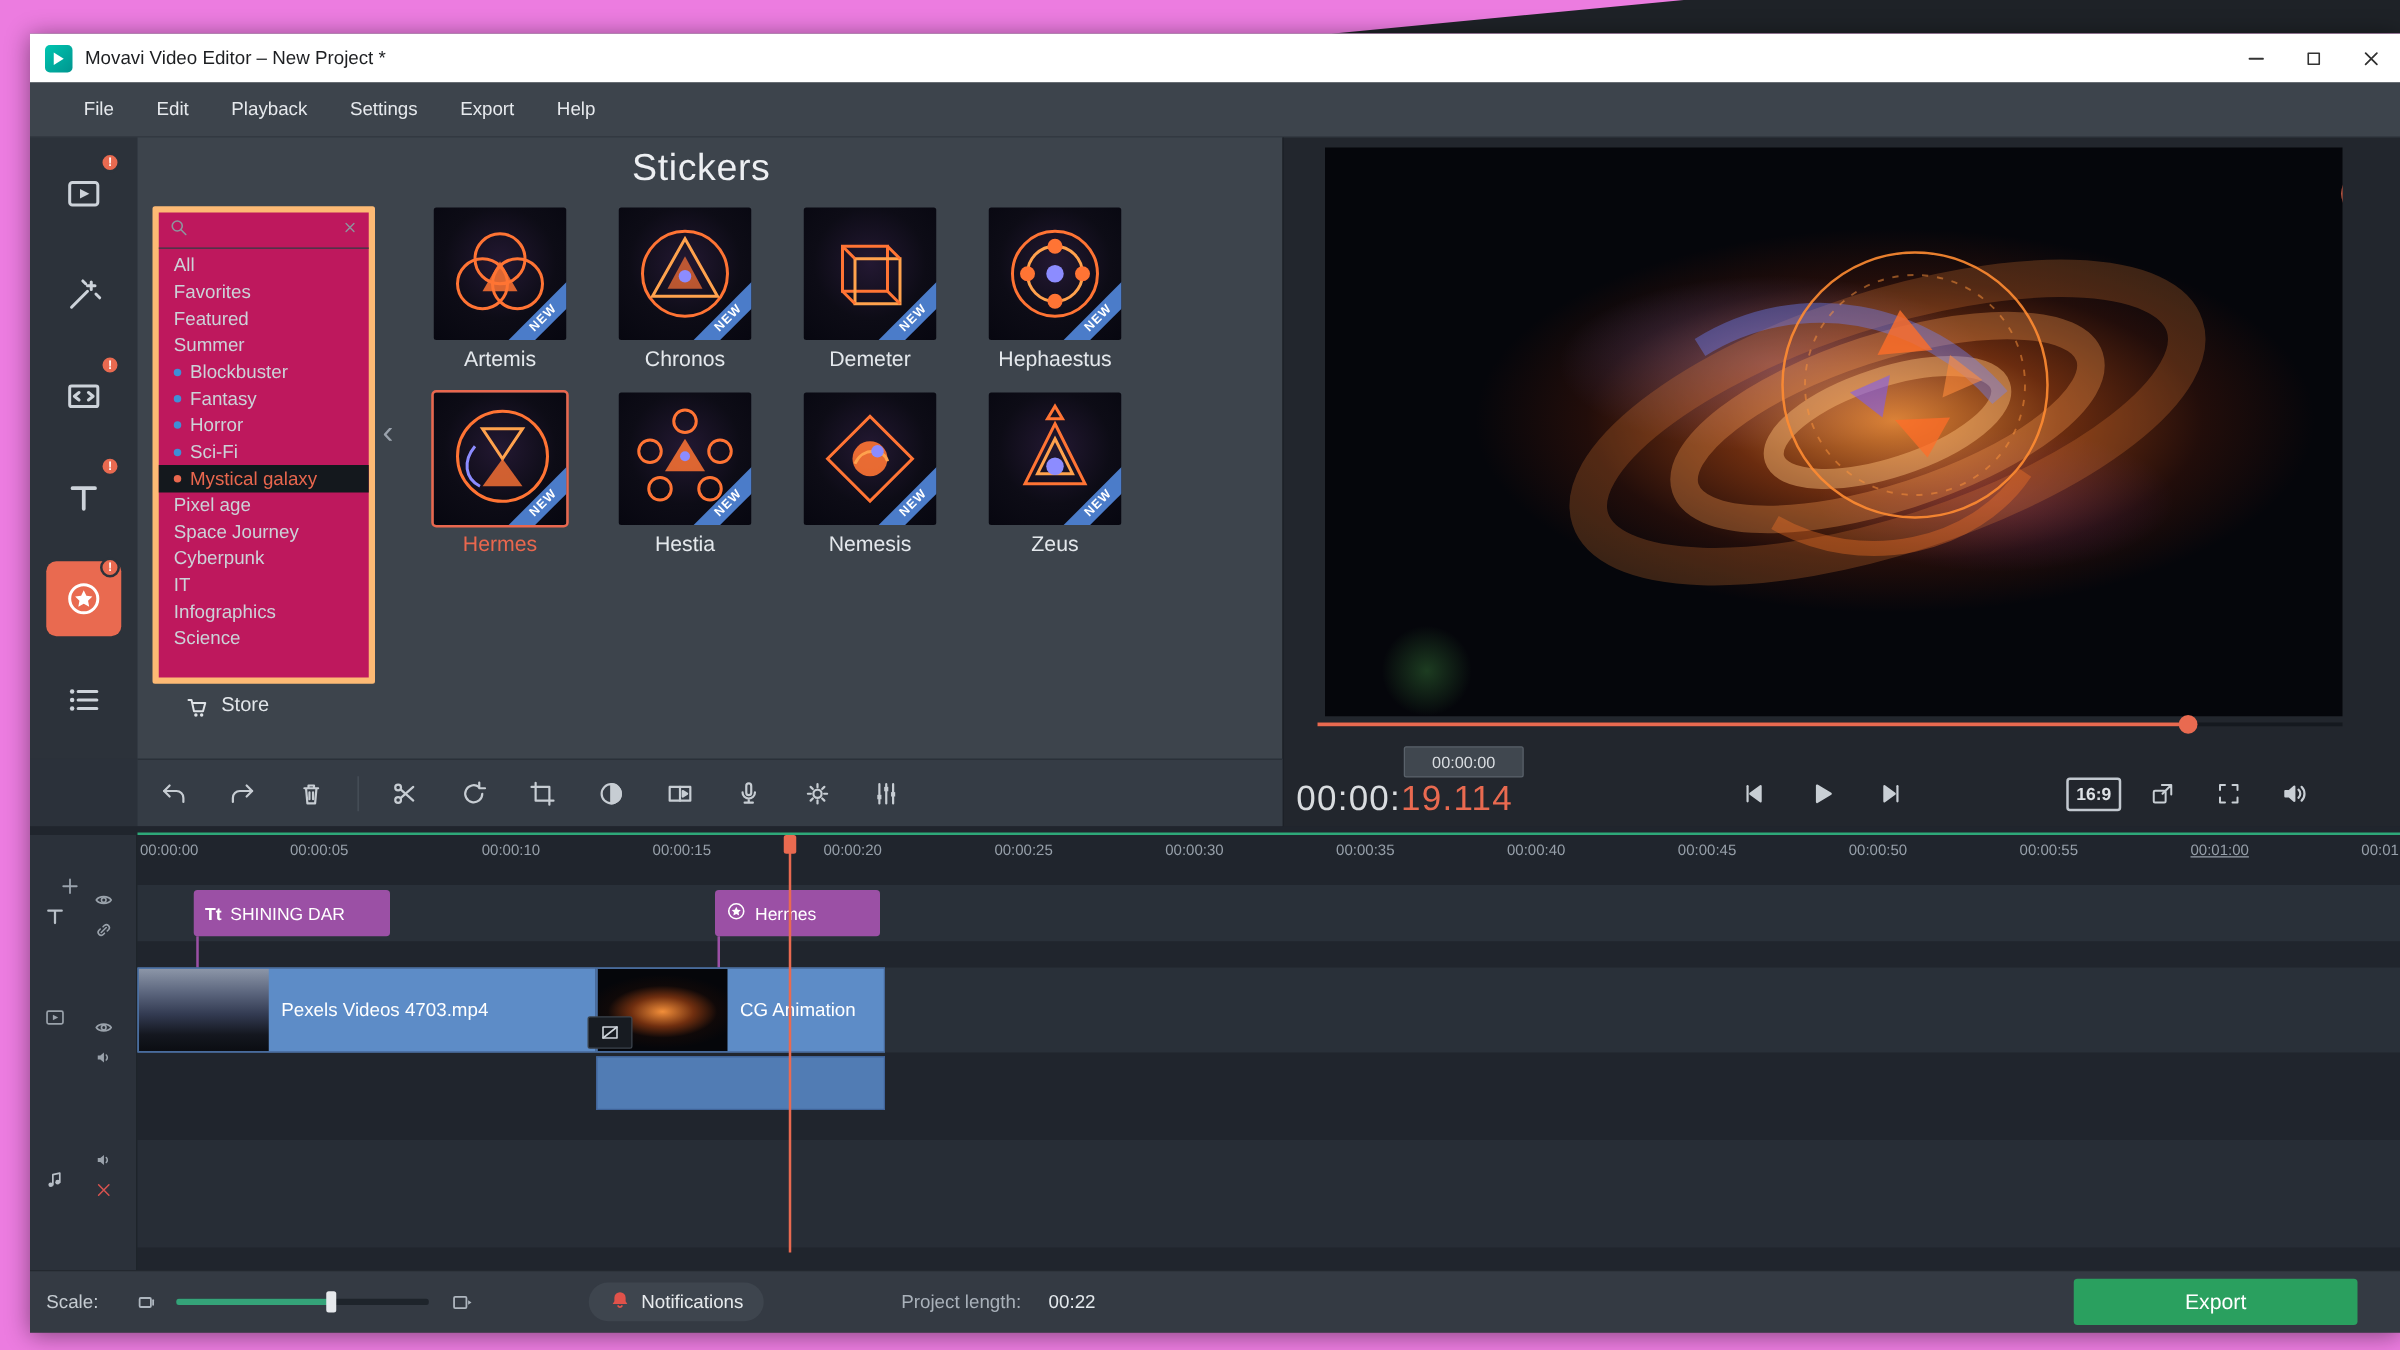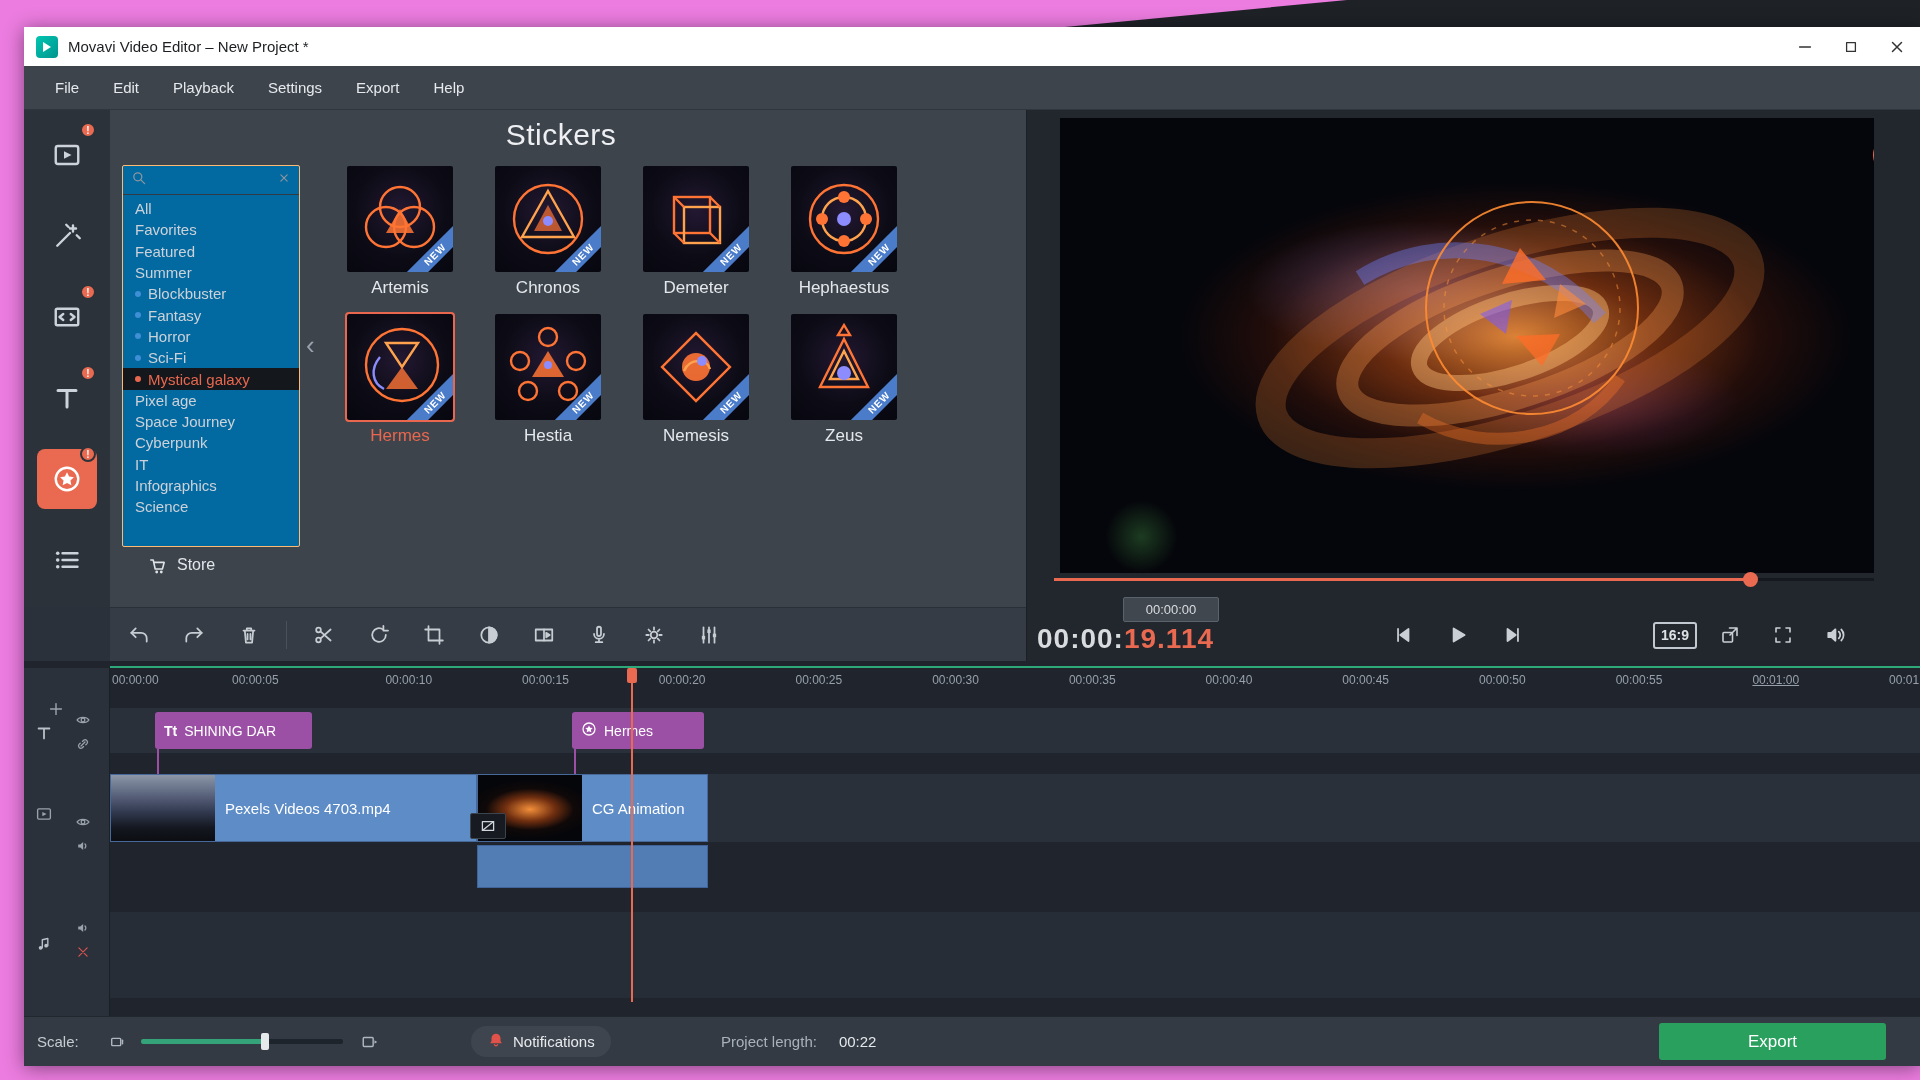--- a/index.html
+++ b/index.html
@@ -9,34 +9,34 @@
   .window{position:absolute;left:24px;top:27px;width:1896px;height:1039px;background:#2b313a;box-shadow:0 2px 18px rgba(0,0,0,.45);}
 
   
   .titlebar{position:absolute;left:0;top:0;right:0;height:39px;background:#ffffff;display:flex;align-items:center;}
   .app-logo{width:22px;height:22px;border-radius:4px;margin:0 10px 0 12px;background:linear-gradient(135deg,#00c5b0,#00958f);display:flex;align-items:center;justify-content:center;flex:none;}
   .title-text{font-size:15px;color:#1d1f22;}
   .win-controls{margin-left:auto;display:flex;height:100%;}
   .win-btn{width:46px;height:100%;display:flex;align-items:center;justify-content:center;}
 
   
-  .menubar{position:absolute;left:0;top:39px;right:0;height:44px;background:#3d444c;display:flex;align-items:center;padding-left:14px;border-bottom:1px solid #30363e;}
+  .menubar{position:absolute;left:0;top:39px;right:0;height:44px;background:#3d444c;display:flex;align-items:center;padding-left:26px;border-bottom:1px solid #30363e;}
   .menu-item{padding:0 17px;font-size:15px;color:#e6e9ed;line-height:44px;}
 
   
   .sidebar{position:absolute;left:0;top:83px;width:86px;height:497px;background:#2c323a;display:flex;flex-direction:column;align-items:center;padding-top:4px;}
   .side-item{position:relative;width:86px;height:81px;display:flex;align-items:center;justify-content:center;}
   .side-tile{width:60px;height:60px;border-radius:8px;display:flex;align-items:center;justify-content:center;}
   .side-item.selected .side-tile{background:#e96a50;}
   .side-badge{position:absolute;top:8px;right:14px;width:16px;height:16px;border-radius:50%;background:#e96a50;color:#fff;font-size:10px;font-weight:bold;display:flex;align-items:center;justify-content:center;border:2px solid #2c323a;}
 
   
   .stickers-panel{position:absolute;left:86px;top:83px;width:916px;height:497px;background:#3d444c;}
   .panel-title{position:absolute;left:451px;top:8px;transform:translateX(-50%);font-size:30px;font-weight:300;color:#edeff2;letter-spacing:.5px;}
-  .cat-box{position:absolute;left:12px;top:55px;width:178px;height:382px;background:#0369a1;border:1px solid #fdba74;border-radius:2px;}
+  .cat-box{position:absolute;left:12px;top:55px;width:178px;height:382px;background:#be185d;border:5px solid #fdba74;border-radius:2px;}
   .search-row{height:29px;display:flex;align-items:center;justify-content:space-between;padding:0 8px;border-bottom:1px solid #323a43;}
   .cat-list{padding-top:3px;}
   .cat-row{display:flex;align-items:center;height:21.3px;padding-left:12px;font-size:15px;color:#ccd2d8;white-space:nowrap;}
   .cat-row.selected{background:#14181d;color:#e9674e;}
   .dot{width:6px;height:6px;border-radius:50%;background:#3f8fd6;margin-right:7px;flex:none;}
   .cat-row.selected .dot{background:#e9674e;}
   .collapse-btn{position:absolute;left:196px;top:222px;font-size:26px;color:#9aa2ac;line-height:1;}
   .store-row{position:absolute;left:38px;top:446px;display:flex;align-items:flex-start;gap:9px;font-size:16px;color:#e2e6ea;}
 
   .grid{position:absolute;left:216px;top:56px;width:600px;display:grid;grid-template-columns:repeat(4,148px);row-gap:16px;justify-items:center;}
@@ -56,21 +56,21 @@
     radial-gradient(ellipse 25% 18% at 66% 62%,rgba(130,70,210,.3),rgba(0,0,0,0) 70%),
     radial-gradient(circle 40px at 10% 92%,rgba(90,200,90,.28),rgba(0,0,0,0) 90%),
     #05060b;}
   .video svg{position:absolute;left:0;top:0;}
   .help-btn{position:absolute;left:813px;top:17px;width:40px;height:40px;border-radius:50%;background:#e96a50;color:#fff;font-size:21px;font-weight:bold;display:flex;align-items:center;justify-content:center;}
   .seek{position:absolute;left:27px;top:463px;width:820px;height:14px;}
   .seek-track{position:absolute;left:0;top:5px;width:100%;height:3px;background:#15191f;}
   .seek-played{position:absolute;left:0;top:5px;width:696px;height:3px;background:#e96a50;}
   .seek-handle{position:absolute;left:689px;top:-1px;width:15px;height:15px;border-radius:50%;background:#e96a50;}
   .seek-tooltip{position:absolute;left:96px;top:487px;width:96px;height:25px;background:#40474f;border:1px solid #5a626b;border-radius:2px;display:flex;align-items:center;justify-content:center;font-size:13px;color:#d9dde1;}
-  .timecode{position:absolute;left:10px;top:512px;font-family:"DejaVu Sans Mono",monospace;font-size:28px;font-weight:bold;letter-spacing:1px;}
+  .timecode{position:absolute;left:10px;top:512px;font-family:"DejaVu Sans Mono",monospace;font-size:28px;font-weight:normal;letter-spacing:1px;}
   .tc-main{color:#d9dcdf;}
   .tc-frac{color:#e96a50;}
   .transport{position:absolute;left:356px;top:506px;display:flex;gap:15px;}
   .tr-btn{width:40px;height:38px;display:flex;align-items:center;justify-content:center;}
   .view-controls{position:absolute;left:626px;top:506px;display:flex;align-items:center;gap:13px;height:38px;}
   .aspect-btn{min-width:44px;height:27px;border:2px solid #c2c8cf;border-radius:3px;color:#dde1e5;font-size:14px;font-weight:bold;display:flex;align-items:center;justify-content:center;padding:0 4px;}
   .vc-btn{width:40px;height:38px;display:flex;align-items:center;justify-content:center;}
 
   
   .edit-toolbar{position:absolute;left:86px;top:580px;width:916px;height:54px;background:#353c45;border-top:1px solid #2a3038;display:flex;align-items:center;padding-left:8px;gap:13px;}

